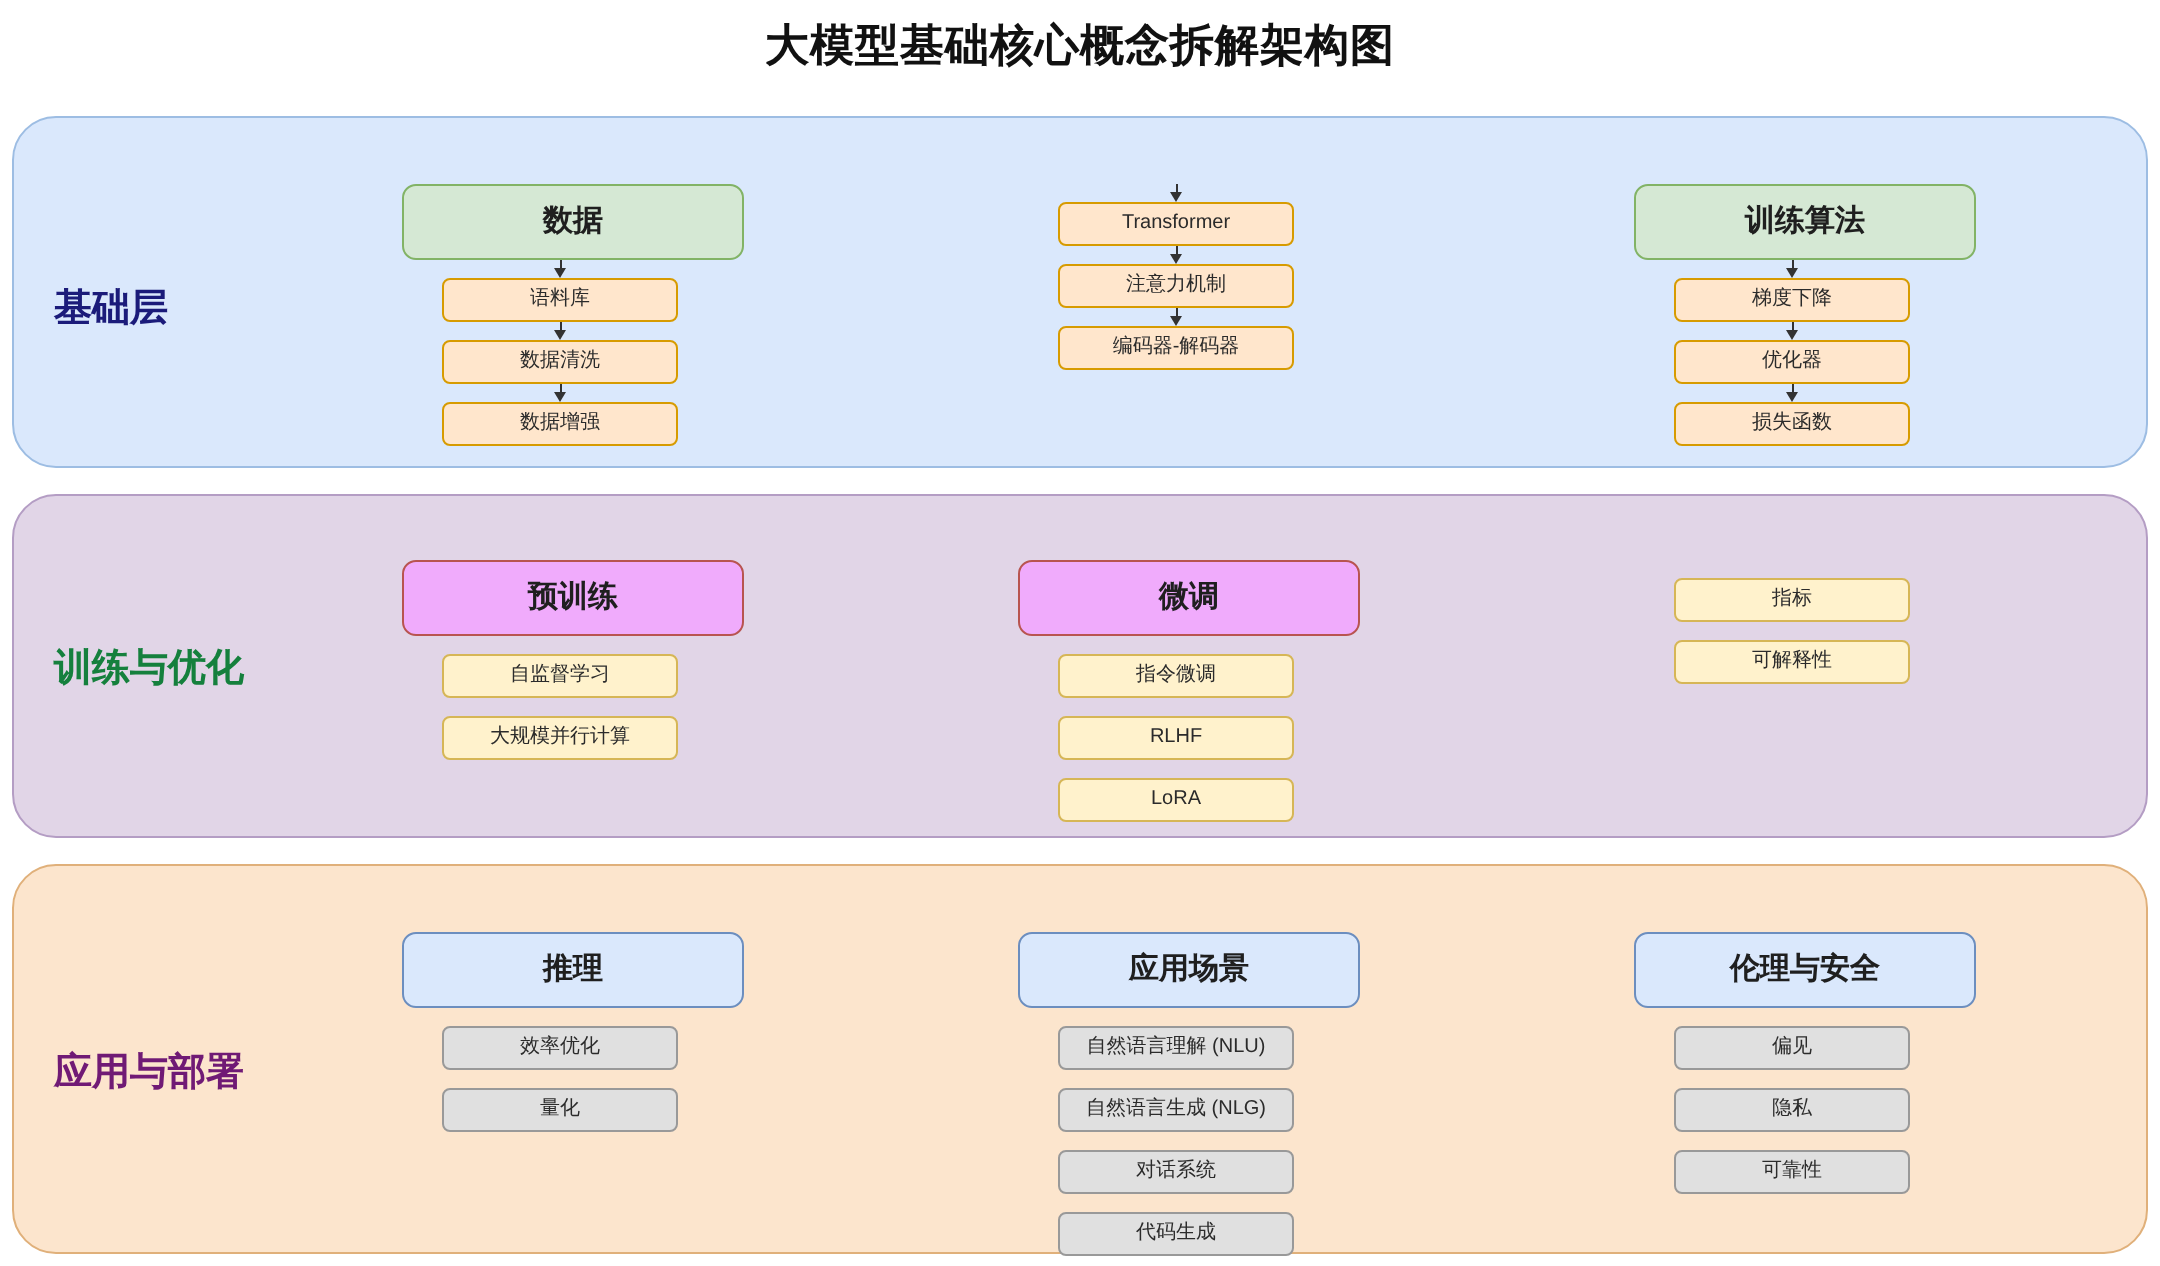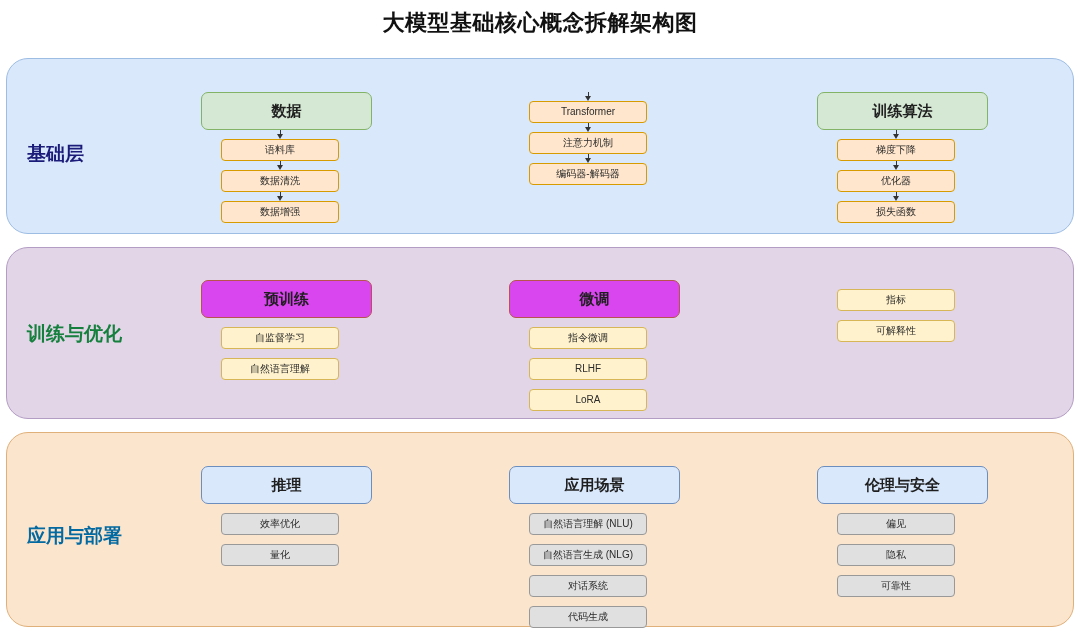--- a/index.html
+++ b/index.html
@@ -120,26 +120,26 @@
   #layer-0 { top: 58px; height: 176px; background: #dae8fc; border-color: #9dbde3; }
   #layer-0 .layer-label { top: 66px; color: #1b1b7a; margin-top: 16px; }
   #layer-0 .column { top: 33px; }
   #layer-0 .group-header { background: #d5e8d4; border-color: #82b366; }
   #layer-0 .sub-item { background: #ffe6cc; border-color: #d79b00; }
 
   
   #layer-1 { top: 247px; height: 172px; background: #e1d5e7; border-color: #b49dc4; }
   #layer-1 .layer-label { top: 73px; color: #15803d; }
   #layer-1 .column { top: 32px; }
-  #layer-1 .group-header { background: #d946ef; border-color: #b85450; }
+  #layer-1 .group-header { background: #f0abfc; border-color: #b85450; }
   #layer-1 .sub-item { background: #fff2cc; border-color: #d6b656; }
 
   
   #layer-2 { top: 432px; height: 195px; background: #fce5cd; border-color: #e0b07a; }
-  #layer-2 .layer-label { top: 90px; color: #0369a1; }
+  #layer-2 .layer-label { top: 90px; color: #701a75; }
   #layer-2 .column { top: 33px; }
   #layer-2 .group-header { background: #dae8fc; border-color: #6c8ebf; }
   #layer-2 .sub-item { background: #e0e0e0; border-color: #999999; }
 </style>
 </head>
 <body>
 
 <div id="diagram-title">大模型基础核心概念拆解架构图</div>
 
 <div class="layer-band" id="layer-0">
@@ -202,21 +202,21 @@
 </div>
 
 <div class="layer-band" id="layer-1">
   <div class="layer-label">训练与优化</div>
   <div class="columns">
     <div class="column col-0">
       <div class="group-header">预训练</div>
       <div class="gap"></div>
       <div class="sub-item">自监督学习</div>
       <div class="gap"></div>
-      <div class="sub-item">自然语言理解</div>
+      <div class="sub-item">大规模并行计算</div>
     </div>
     <div class="column col-1">
       <div class="group-header">微调</div>
       <div class="gap"></div>
       <div class="sub-item">指令微调</div>
       <div class="gap"></div>
       <div class="sub-item">RLHF</div>
       <div class="gap"></div>
       <div class="sub-item">LoRA</div>
     </div>

